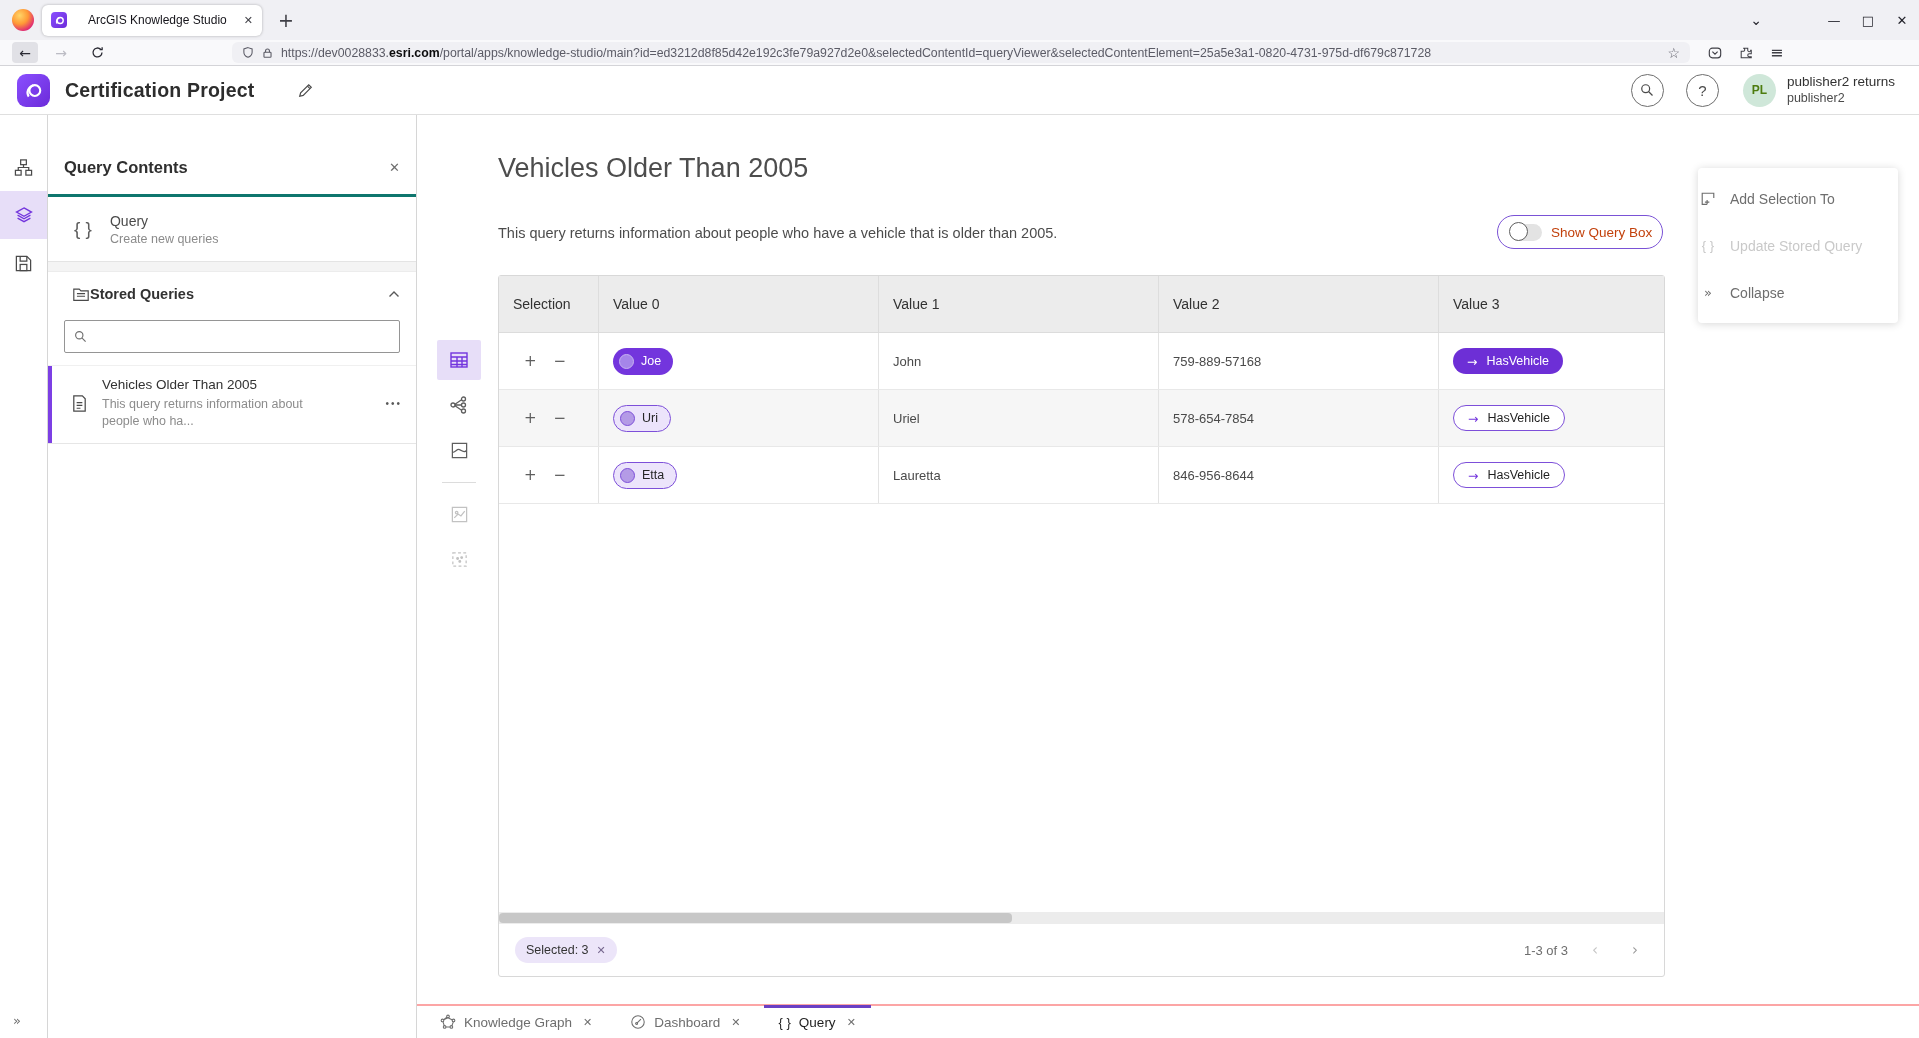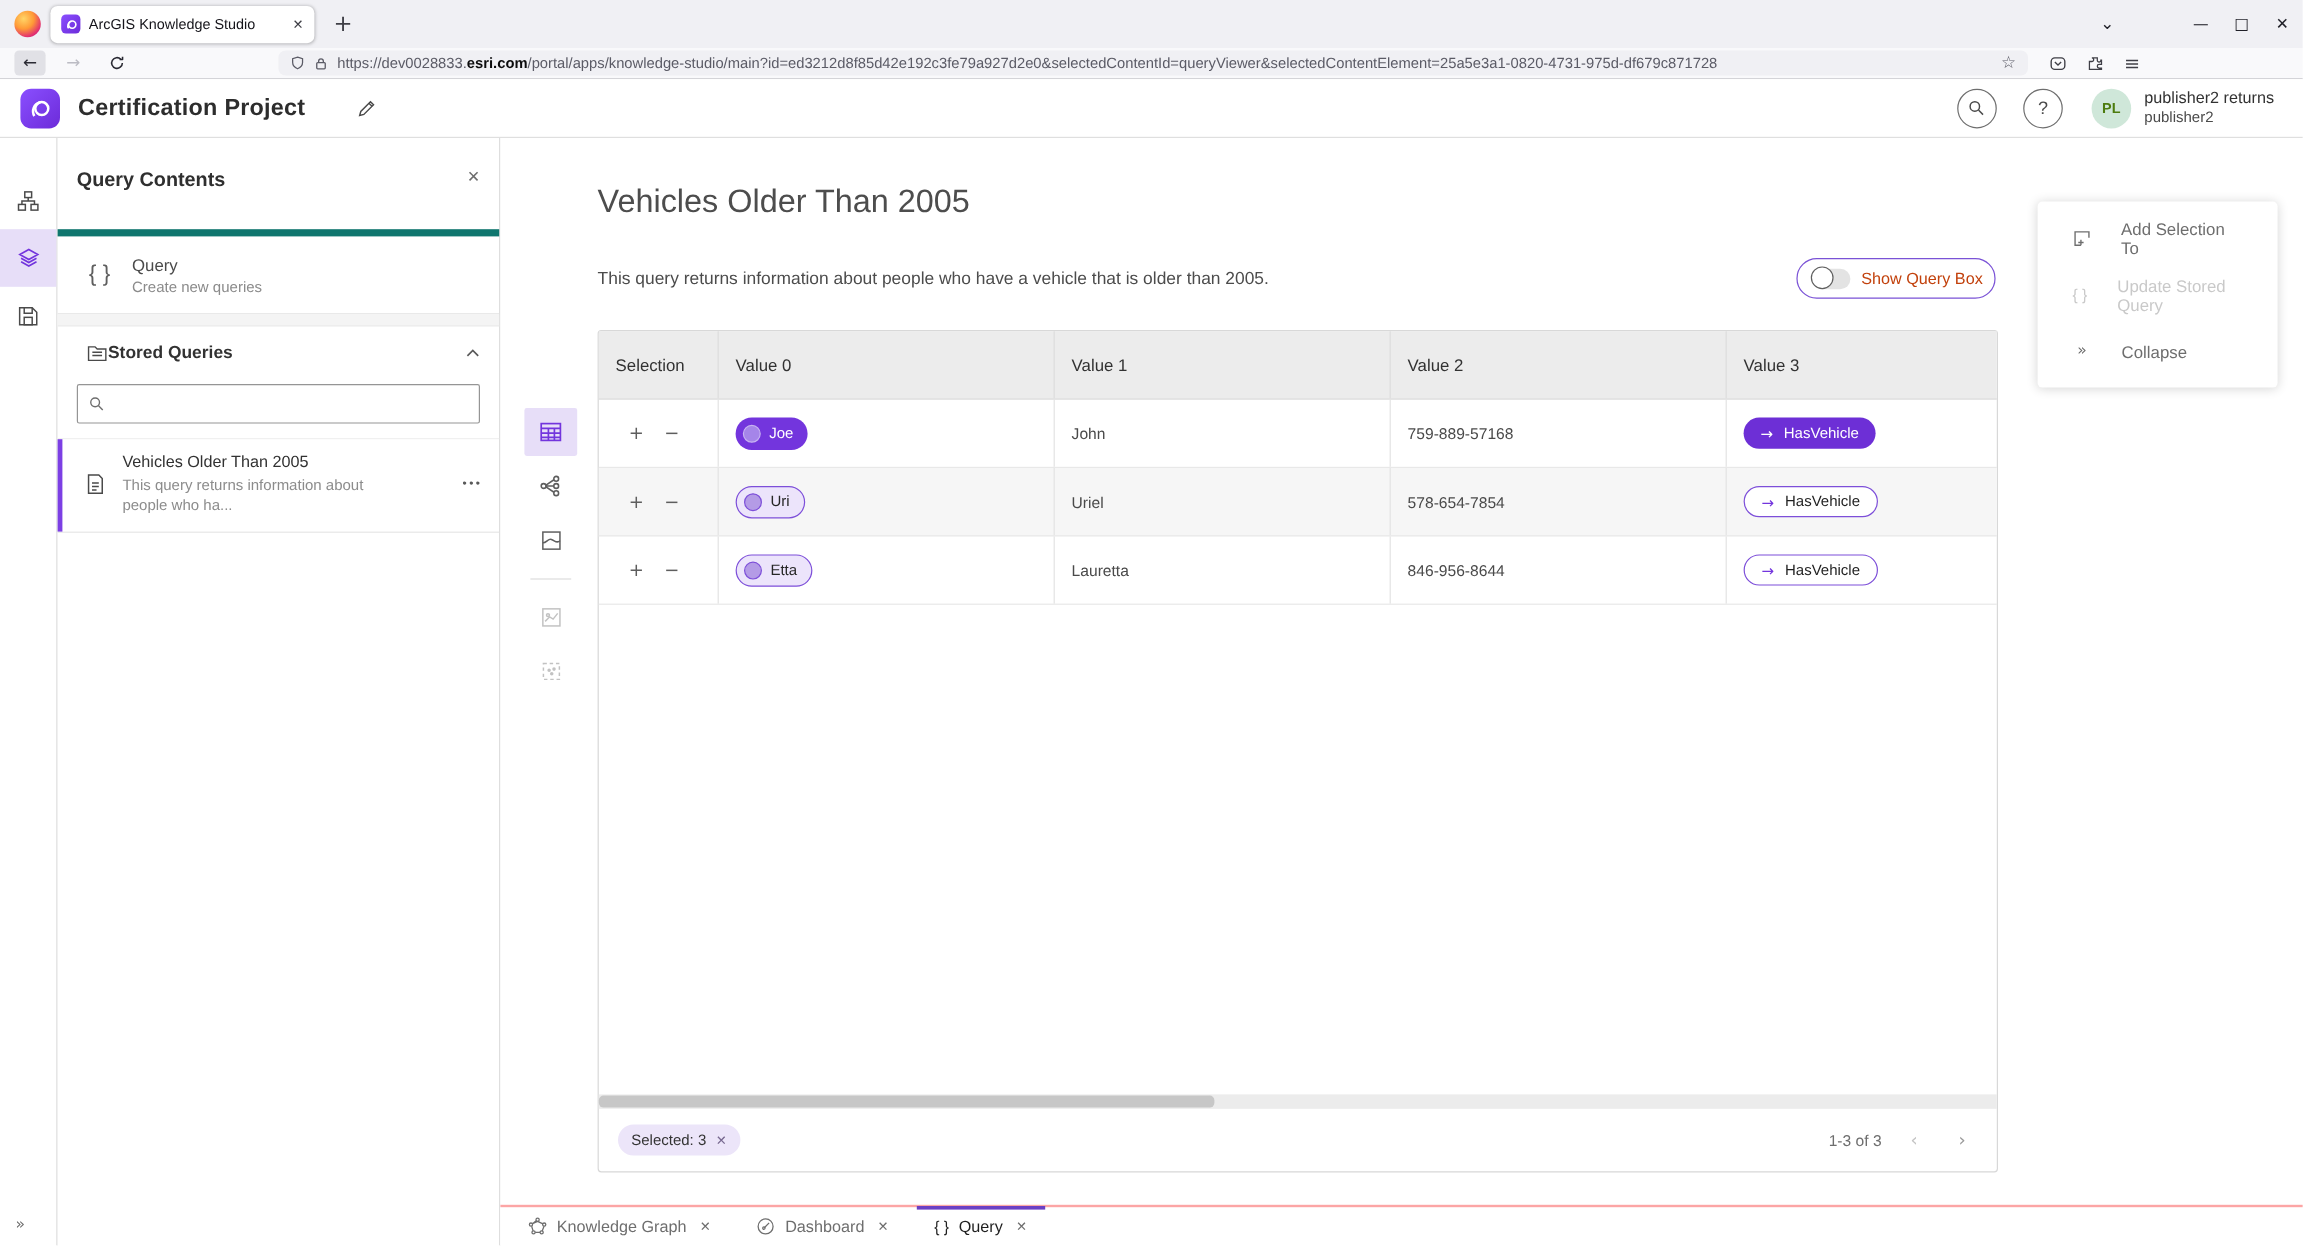--- a/index.html
+++ b/index.html
@@ -9,21 +9,21 @@
   svg{display:block}
 
   
   .tabstrip{position:absolute;left:0;top:0;width:100%;height:40px;background:#f0f0f4;display:flex;align-items:center}
   .ff-logo{width:22px;height:22px;border-radius:50%;margin:0 8px 0 12px;flex:0 0 auto;
     background:radial-gradient(circle at 35% 30%,#ffd567 0%,#ff9a36 40%,#e3336e 72%,#b5007f 100%)}
   .browser-tab{width:220px;height:31px;background:#fff;border-radius:6px;display:flex;align-items:center;
     padding:0 9px;box-shadow:0 0 3px rgba(0,0,0,.28);font-size:12px;color:#15141a}
   .favicon{width:16px;height:16px;border-radius:4px;background:linear-gradient(135deg,#8a4fff,#6c2bd9);
     display:flex;align-items:center;justify-content:center;flex:0 0 auto}
-  .tab-title{flex:1;margin-left:7px;white-space:nowrap;overflow:hidden}
+  .tab-title{flex:1;margin-left:21px;white-space:nowrap;overflow:hidden}
   .tclose{font-size:11px;color:#3f3f46;margin-left:6px;cursor:default}
   .newtab{font-size:19px;color:#3f3f46;margin-left:16px;line-height:1}
   .winctl{margin-left:auto;display:flex;align-items:center;color:#1f1f27;font-size:13px}
   .winctl>span{width:34px;text-align:center}
   .winctl .tab-chevron{margin-right:44px;font-size:14px}
 
   .navbar{position:absolute;left:0;top:40px;width:100%;height:26px;background:#f9f9fb;
     border-bottom:1px solid #d4d4d8;display:flex;align-items:center;padding:0 12px}
   .nav-btn{width:26px;height:21px;display:flex;align-items:center;justify-content:center;font-size:14px;border-radius:4px}
   .nav-back{background:#e1e1e6;color:#2a2a33}
@@ -54,21 +54,21 @@
   .username .l2{font-size:12.5px;color:#4a4a4a}
 
   
   .rail{position:absolute;left:0;top:115px;bottom:0;width:48px;background:#fff;border-right:1px solid #d6d6d6;padding-top:28px}
   .rail-cell{width:47px;height:48px;display:flex;align-items:center;justify-content:center}
   .rail-cell.active{background:#e7def8}
   .rail-expand{position:absolute;bottom:10px;left:13px;color:#6e6e6e;font-size:13px;letter-spacing:-1px}
 
   
   .panel{position:absolute;left:48px;top:115px;bottom:0;width:369px;background:#fff;border-right:1px solid #d6d6d6}
-  .p-head{height:82px;display:flex;align-items:flex-start;padding:26px 16px 0;border-bottom:6px solid #0f766e}
+  .p-head{height:82px;display:flex;align-items:center;padding:26px 16px 0;border-bottom:3px solid #0f766e}
   .p-title{font-size:16.5px;font-weight:700;color:#2f2f2f}
   .p-close{margin-left:auto;color:#6e6e6e;font-size:13px}
   .q-item{height:65px;border-bottom:1px solid #e4e4e4;display:flex;align-items:center;padding:0 16px 0 26px;gap:18px}
   .q-braces{font-size:19px;color:#5e5e5e}
   .q-item .tt{font-size:14px;color:#4a4a4a}
   .q-item .st{font-size:12.5px;color:#8b8b8b;margin-top:3px}
   .gap-band{height:10px;background:#f4f4f4;border-bottom:1px solid #ececec}
   .sq-head{height:44px;display:flex;align-items:center;padding:0 16px 0 24px;}
   .sq-title{font-size:14.5px;font-weight:600;color:#323232}
   .sq-chev{margin-left:auto;color:#595959}
@@ -130,21 +130,21 @@
     padding:0 11px;font-size:12.5px;color:#333;gap:8px}
   .chip .x{font-size:11px;color:#77688f}
   .pager{margin-left:auto;display:flex;align-items:center;gap:14px;color:#6e6e6e;font-size:13px}
   .pg-btn{width:26px;text-align:center;font-size:15px}
   .pg-prev{color:#c4c4c4}
   .pg-next{color:#9a9a9a}
 
   
   .ctxmenu{position:absolute;left:1281px;top:53px;width:200px;background:#fff;border-radius:4px;
     box-shadow:0 1px 9px rgba(0,0,0,.16);padding:7px 0;z-index:5}
-  .mi{height:47px;display:flex;align-items:center;gap:24px;padding:0 28px;font-size:14px;color:#6e6e6e}
+  .mi{height:47px;display:flex;align-items:center;gap:13px;padding:0 1px;font-size:14px;color:#6e6e6e}
   .mi.disabled{color:#c9c9c9}
   .mi .micon{width:18px;display:flex;justify-content:center;font-size:13px}
 
   
   .btabs{position:absolute;left:0;right:0;bottom:0;height:34px;border-top:2px solid #fca5a5;
     background:#fff;display:flex;align-items:stretch;padding-left:8px}
   .btab{display:flex;align-items:center;gap:8px;padding:0 15px;font-size:13.5px;color:#6e6e6e;position:relative;margin-right:8px}
   .btab.active{color:#1f1f1f}
   .btab.active::before{content:"";position:absolute;left:0;right:0;top:-1px;height:3px;background:#6a40c4}
   .btab .x{font-size:11px;margin-left:3px;color:#6e6e6e}

